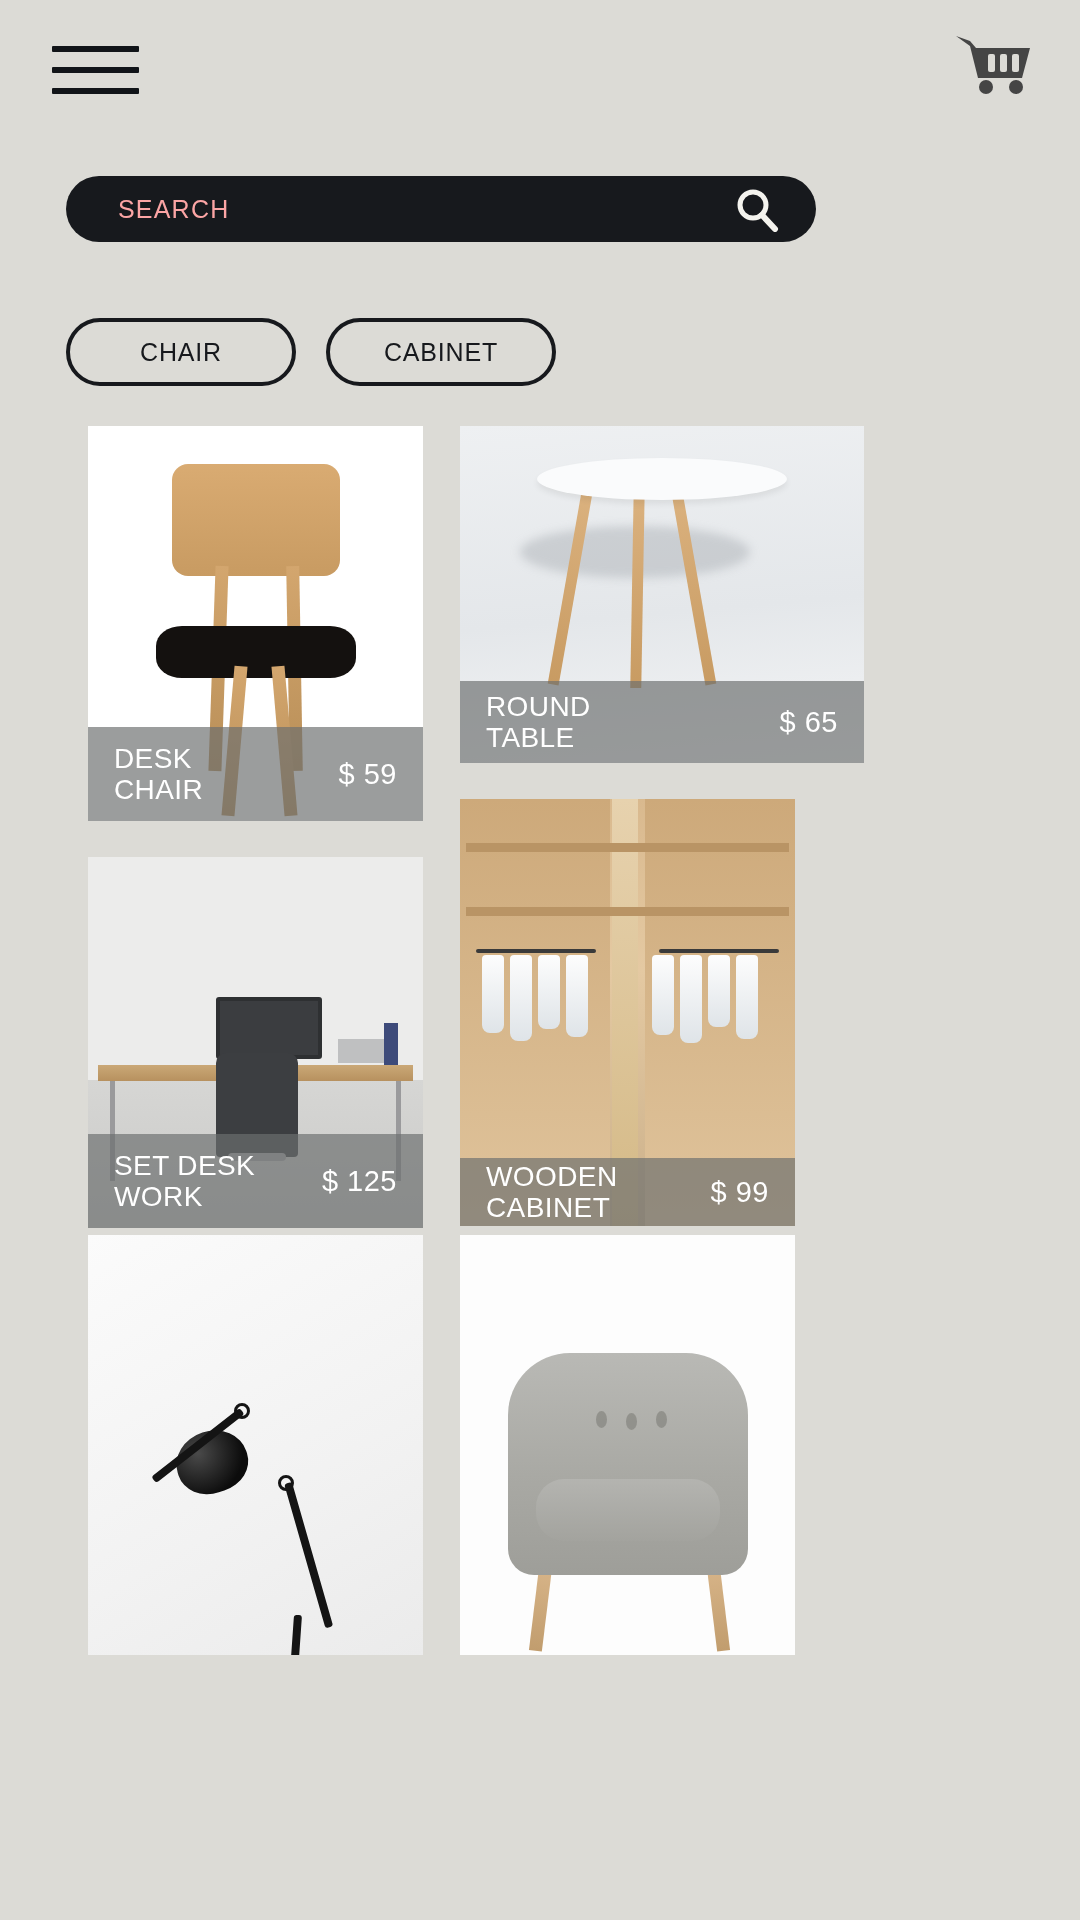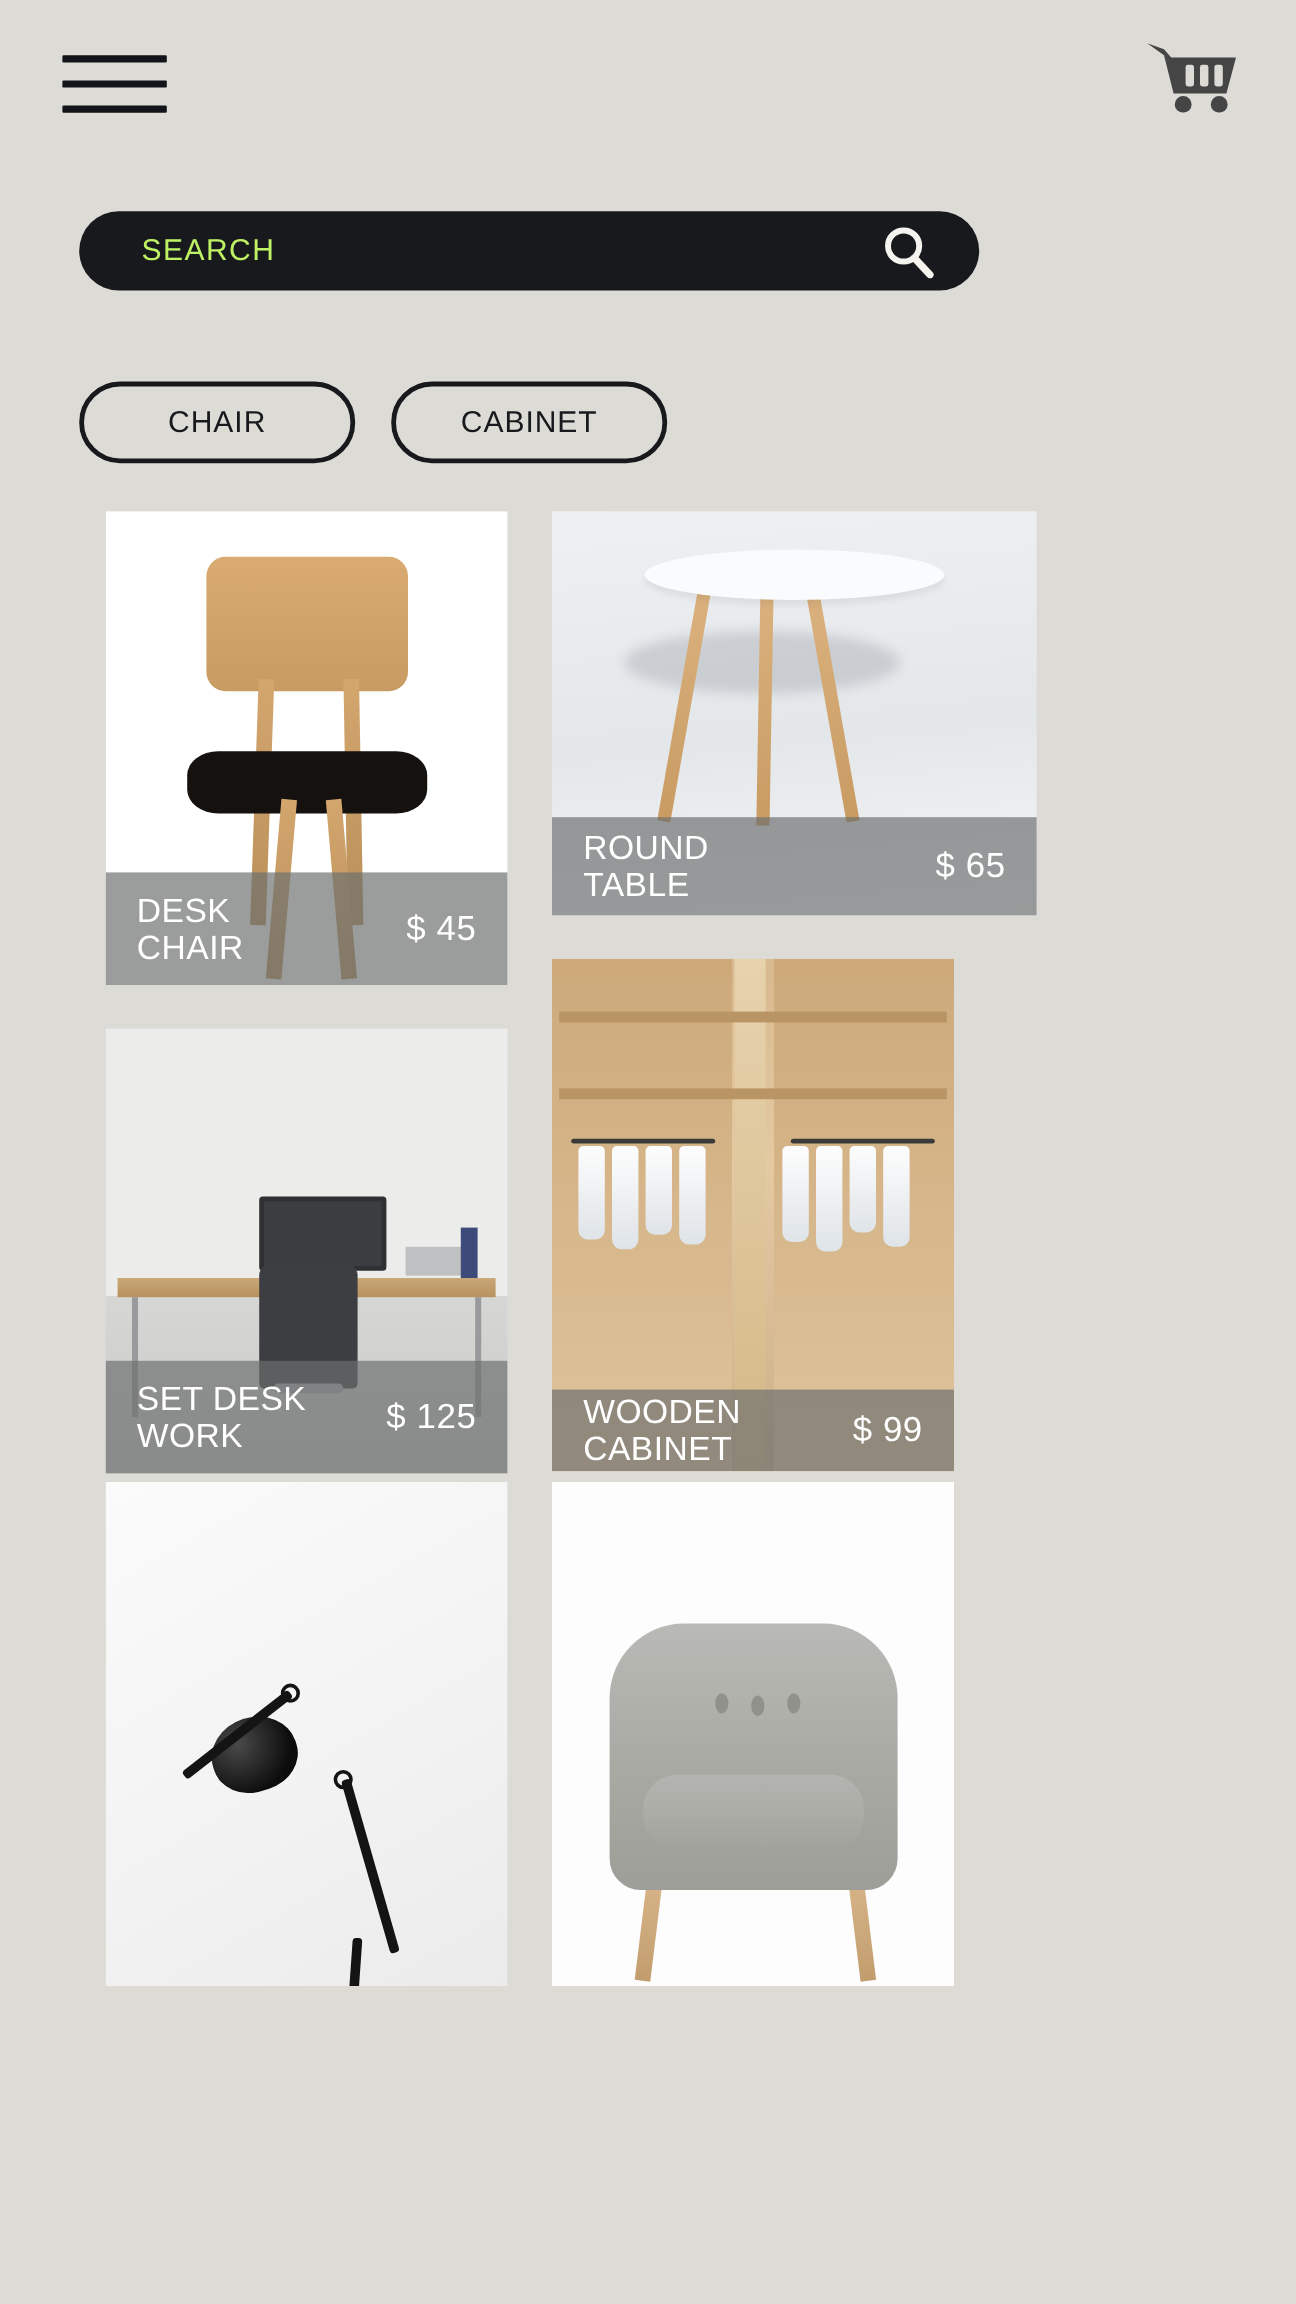--- a/index.html
+++ b/index.html
@@ -24,21 +24,21 @@
   .cart-icon { position:absolute; right:42px; top:32px; width:84px; height:62px; cursor:pointer; }
 
   
   .search-bar {
     position:absolute; left:66px; top:176px;
     width:750px; height:66px;
     background:#17191d; border-radius:33px;
     display:flex; align-items:center;
   }
   .search-placeholder {
-    margin-left:52px; color:#bef264;
+    margin-left:52px; color:#fca5a5;
     font-size:25px; letter-spacing:1.2px; font-weight:400;
     user-select:none;
   }
   .search-icon { position:absolute; right:36px; top:50%; transform:translateY(-50%); width:46px; height:46px; cursor:pointer; }
 
   
   .categories {
     position:absolute; left:66px; top:318px;
     width:750px; height:68px;
     display:flex; gap:30px;
@@ -217,21 +217,21 @@
         <div class="chair-back"></div>
         <div class="chair-leg cl1"></div>
           <div class="chair-leg cl2"></div>
         <div class="chair-seat"></div>
         <div class="chair-leg cl3"></div>
           <div class="chair-leg cl4"></div>
       </div>
       <div class="label-band">
         <span class="pname">DESK
 CHAIR</span>
-        <span class="pprice">$ 45</span>
+        <span class="pprice">$ 59</span>
       </div>
     </div>
 
     <div class="card c-table">
       <div class="photo ph-table">
         <div class="tbl-shadow"></div>
         <div class="tbl-leg tl3"></div>
         <div class="tbl-leg tl1"></div>
           <div class="tbl-leg tl2"></div>
         <div class="tbl-top"></div>

